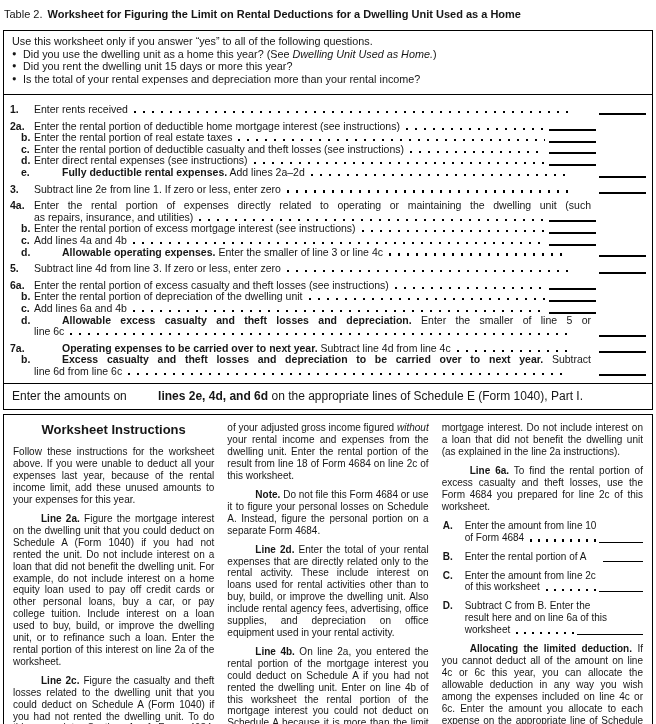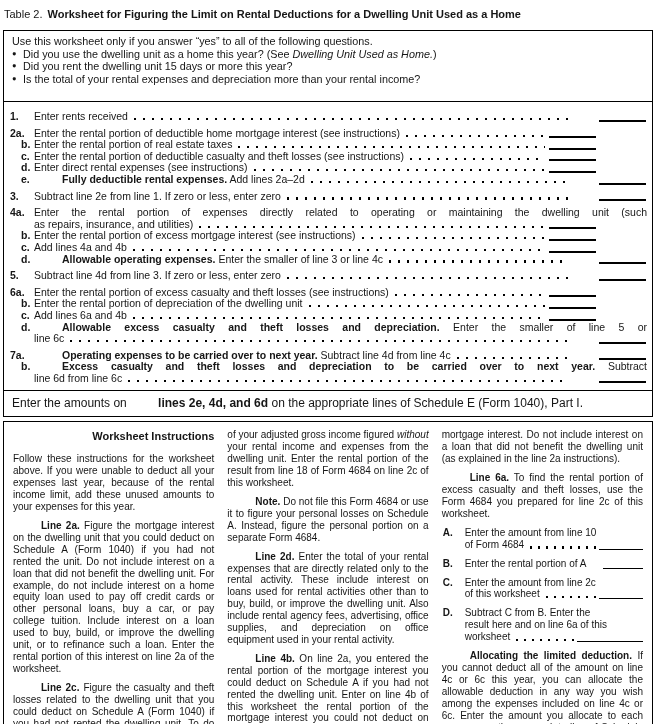--- a/index.html
+++ b/index.html
@@ -9,43 +9,43 @@
     color: #161616;
     font-family: "Liberation Sans", "DejaVu Sans", sans-serif;
   }
   .page { padding: 4px 3px 0 3px; }
 
   .title { font-size: 11px; line-height: 15px; margin: 3px 0 8px 1px; white-space: nowrap; }
   .title-main { font-weight: bold; margin-left: 5px; }
 
   .wsbox { border: 1.5px solid #000; }
 
-  .questions { border-bottom: 1.5px solid #000; padding: 4px 8px 16px 8px; font-size: 10.8px; line-height: 12.5px; }
+  .questions { border-bottom: 1.5px solid #000; padding: 4px 8px 9px 8px; font-size: 10.8px; line-height: 12.5px; }
   .q-item { display: flex; }
   .q-bullet { flex: none; width: 11px; font-size: 7.5px; line-height: 12.5px; }
   .q-text { flex: 1; }
 
   .rows { padding: 4px 5px 6px 4px; font-size: 10.5px; }
   .wrow { display: flex; align-items: flex-end; line-height: 11.6px; }
   .wrow.gap { margin-top: 5px; }
   .wnum { flex: none; width: 26px; font-weight: bold; padding-left: 2px; }
   .wnum.sub { padding-left: 13px; }
   .wtext { flex: none; white-space: nowrap; }
-  .wrow.justify .wtext { flex: 1; white-space: normal; text-align: justify; text-align-last: justify; }
+  .wrow.justify .wtext { flex: 1; white-space: normal; text-align: justify; text-align-last: justify; margin-right: 56px; }
   .wdots { flex: 1; height: 2.2px; align-self: flex-end; margin: 0 4px 2.5px 6px;
            background: repeating-linear-gradient(to right, #000 0 2.2px, transparent 2.2px 9px); }
   .amt-line { flex: none; width: 47px; height: 2px; border-bottom: 2px solid #000; align-self: flex-end; margin-bottom: 1px; }
   .amt-line.outer { margin-left: 26px; margin-right: 1px; }
   .sp-outer { flex: none; width: 51px; }
 
   .wfooter { border-top: 1.5px solid #000; padding: 5px 8px 6px 8px; font-size: 12px; }
 
   .insbox { border: 1.5px solid #000; margin-top: 4px; padding: 7px 9px 6px 9px; display: flex; gap: 13px; min-height: 321px; align-items: stretch; }
   .icol { flex: 1; min-width: 0; font-size: 10px; line-height: 11.9px; text-align: justify; }
-  .ins-heading { font-size: 11px; font-weight: bold; line-height: 15px; margin: 0 0 9px 0; text-align: right; }
+  .ins-heading { font-size: 13px; font-weight: bold; line-height: 15px; margin: 0 0 9px 0; text-align: center; }
   .ipara { margin-bottom: 7px; }
   .bold { font-weight: bold; padding-left: 28px; }
   .italic { font-style: italic; }
 
   .abcd-item { margin: 0 0 7px 0; }
   .abcd-line { display: flex; align-items: flex-end; text-align: left; }
   .abcd-letter { flex: none; width: 23px; font-weight: bold; padding-left: 1px; }
   .abcd-sp { flex: none; width: 23px; }
   .abcd-text { flex: none; white-space: nowrap; }
   .ib-dots { flex: 1; height: 2.2px; margin: 0 3px 2px 6px; align-self: flex-end;

